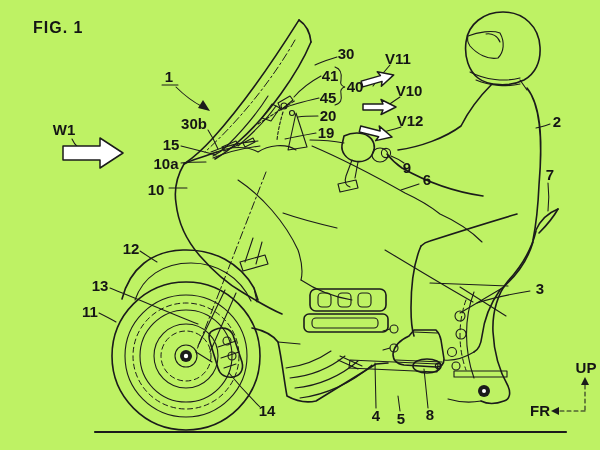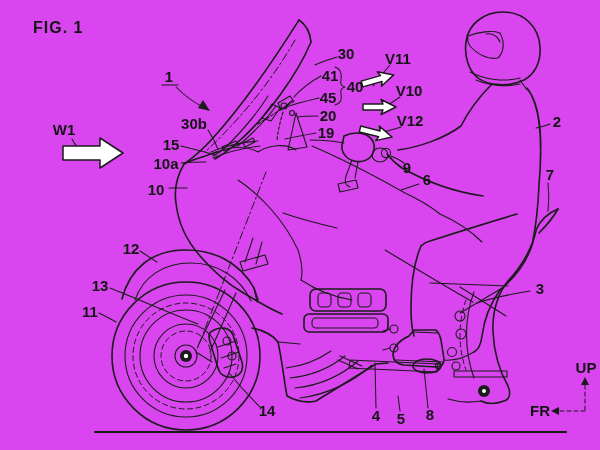--- a/index.html
+++ b/index.html
@@ -1,16 +1,16 @@
 <!DOCTYPE html>
 <html><head>
 <meta charset="utf-8">
 <style>
   html,body{margin:0;padding:0;background:#ffffff;}
-  .sheet{position:relative;width:600px;height:450px;background:#d946ef;overflow:hidden;}
+  .sheet{position:relative;width:600px;height:450px;background:#bef264;overflow:hidden;}
   svg{display:block;}
   .ln{fill:none;stroke:#1b1b1b;stroke-width:1.6;stroke-linecap:round;stroke-linejoin:round;}
   .thin{stroke-width:1.1;}
   .leader{fill:none;stroke:#1b1b1b;stroke-width:1.05;stroke-linecap:round;}
   .dash{stroke-dasharray:5 3.5;stroke-width:1;}
   .dashdot{stroke-dasharray:8 3 2 3;stroke-width:1;}
   .fillink{fill:#1b1b1b;stroke:none;}
   .openarrow{fill:#ffffff;stroke:#1b1b1b;stroke-width:1.5;stroke-linejoin:round;}
   text{font-family:"Liberation Sans","DejaVu Sans",sans-serif;font-size:15px;font-weight:bold;fill:#151515;}
   text.figtitle{font-size:16px;font-weight:600;letter-spacing:1px;}

